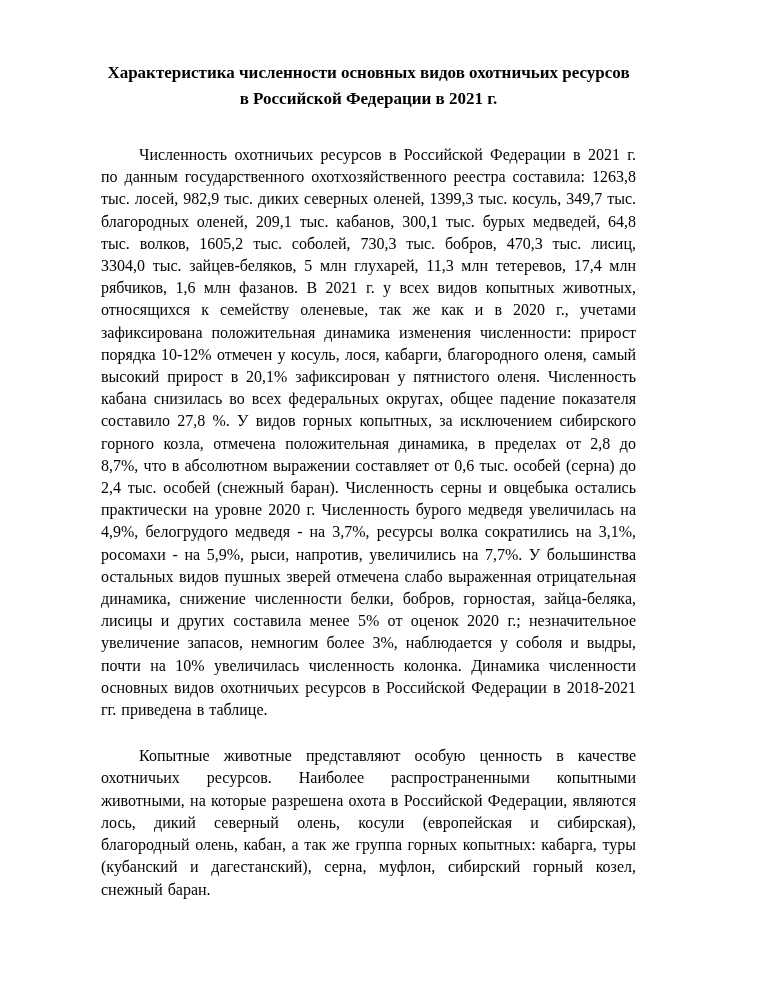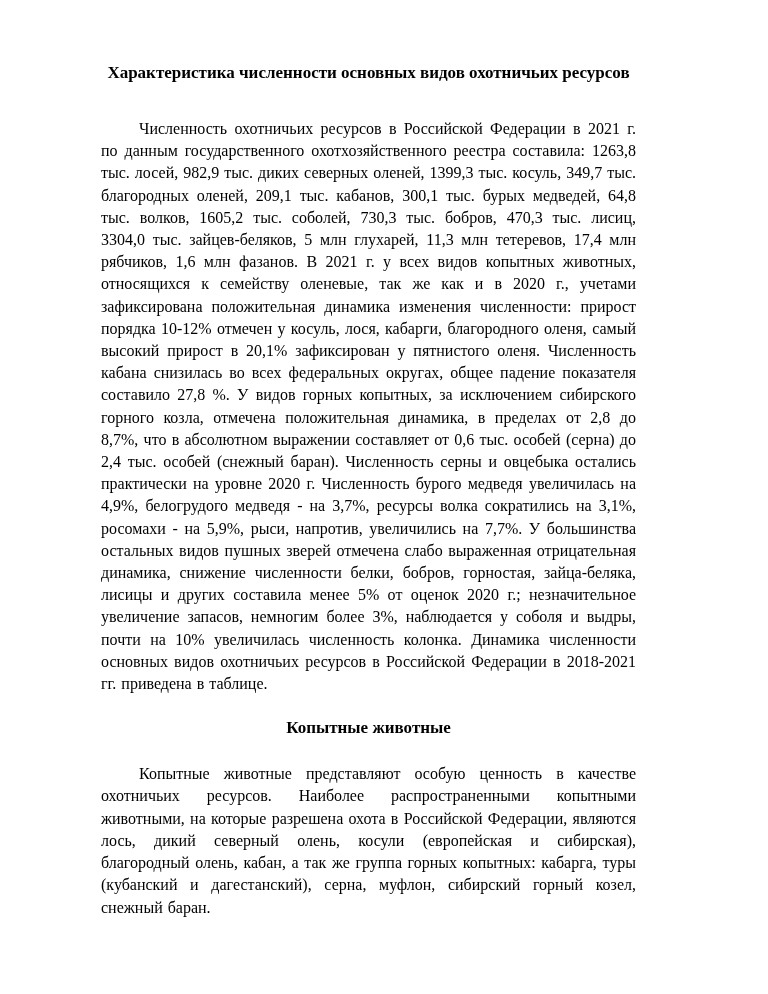--- a/index.html
+++ b/index.html
@@ -46,20 +46,20 @@
   .body-para.second {
     margin-top: 24px;
   }
 </style>
 </head>
 <body>
 
 <div class="page">
   <h1 class="doc-title">
     <span class="title-line">Характеристика численности основных видов охотничьих ресурсов</span>
+    <span class="title-line">в Российской Федерации в 2021 г.</span>
   </h1>
 
   <p class="body-para">Численность охотничьих ресурсов в Российской Федерации в 2021 г. по данным государственного охотхозяйственного реестра составила: 1263,8 тыс. лосей, 982,9 тыс. диких северных оленей, 1399,3 тыс. косуль, 349,7 тыс. благородных оленей, 209,1 тыс. кабанов, 300,1 тыс. бурых медведей, 64,8 тыс. волков, 1605,2 тыс. соболей, 730,3 тыс. бобров, 470,3 тыс. лисиц, 3304,0 тыс. зайцев-беляков, 5 млн глухарей, 11,3 млн тетеревов, 17,4 млн рябчиков, 1,6 млн фазанов. В 2021 г. у всех видов копытных животных, относящихся к семейству оленевые, так же как и в 2020 г., учетами зафиксирована положительная динамика изменения численности: прирост порядка 10-12% отмечен у косуль, лося, кабарги, благородного оленя, самый высокий прирост в 20,1% зафиксирован у пятнистого оленя. Численность кабана снизилась во всех федеральных округах, общее падение показателя составило 27,8 %. У видов горных копытных, за исключением сибирского горного козла, отмечена положительная динамика, в пределах от 2,8 до 8,7%, что в абсолютном выражении составляет от 0,6 тыс. особей (серна) до 2,4 тыс. особей (снежный баран). Численность серны и овцебыка остались практически на уровне 2020 г. Численность бурого медведя увеличилась на 4,9%, белогрудого медведя - на 3,7%, ресурсы волка сократились на 3,1%, росомахи - на 5,9%, рыси, напротив, увеличились на 7,7%. У большинства остальных видов пушных зверей отмечена слабо выраженная отрицательная динамика, снижение численности белки, бобров, горностая, зайца-беляка, лисицы и других составила менее 5% от оценок 2020 г.; незначительное увеличение запасов, немногим более 3%, наблюдается у соболя и выдры, почти на 10% увеличилась численность колонка. Динамика численности основных видов охотничьих ресурсов в Российской Федерации в 2018-2021 гг. приведена в таблице.</p>
 
-  <h2 class="section-heading">Копытные животные</h2>
 
   <p class="body-para second">Копытные животные представляют особую ценность в качестве охотничьих ресурсов. Наиболее распространенными копытными животными, на которые разрешена охота в Российской Федерации, являются лось, дикий северный олень, косули (европейская и сибирская), благородный олень, кабан, а так же группа горных копытных: кабарга, туры (кубанский и дагестанский), серна, муфлон, сибирский горный козел, снежный баран.</p>
 </div>
 
 </body></html>

